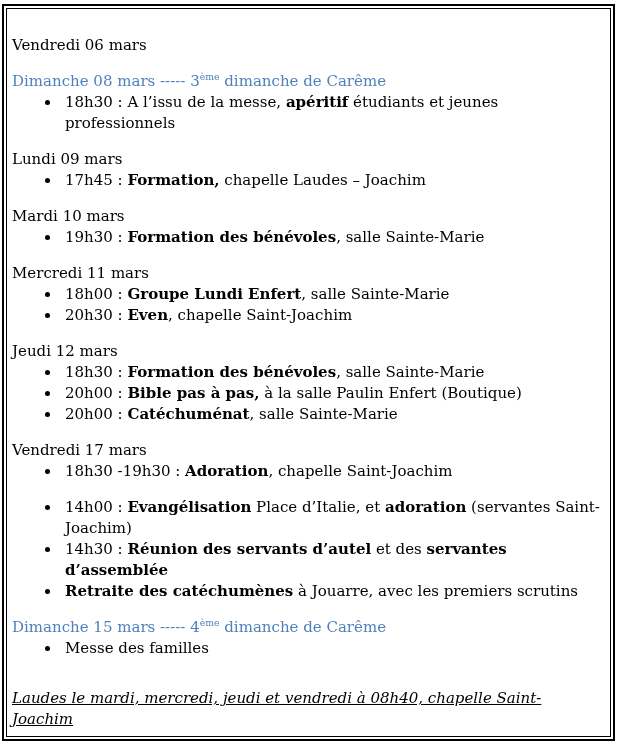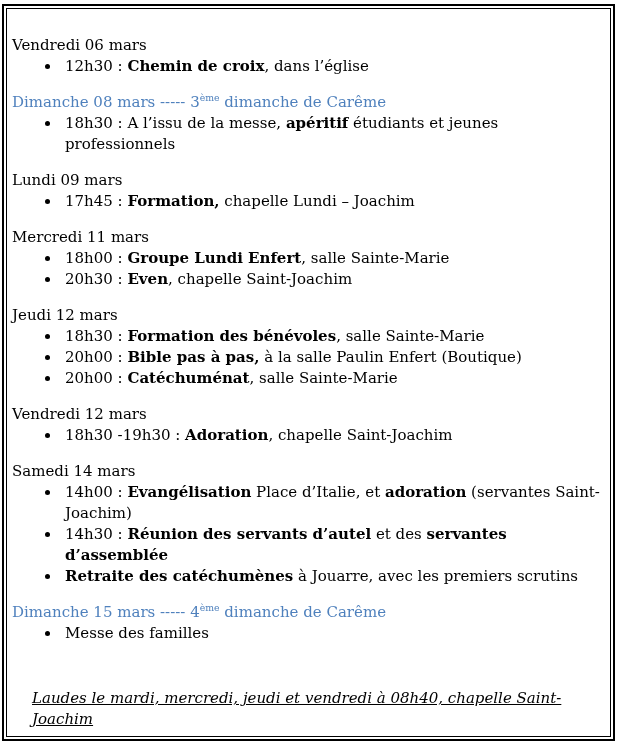--- a/index.html
+++ b/index.html
@@ -56,71 +56,72 @@
     width: 5px; height: 5px;
     border-radius: 50%;
     background: #000;
   }
   .b { font-weight: bold; }
   .footer {
     margin-top: auto;
     font-style: italic;
     text-decoration: underline;
     line-height: 21px;
-    margin-left: 20px;
   }
 </style>
 </head>
 <body>
 
 <div class="frame-outer">
   <div class="frame-inner">
     <div class="content">
       <div id="sections">
           <div class="section">
             <div class="heading day"><span>Vendredi 06 mars</span></div>
-            <ul class="events">
-              <li class="event"><span>12h30 : </span><span class="b">Chemin de croix</span><span>, dans l’église</span></li>
-            </ul>
           </div>
           <div class="section">
             <div class="heading feast"><span>Dimanche 08 mars ----- 3</span><sup>ème</sup><span> dimanche de Carême</span></div>
             <ul class="events">
               <li class="event"><span>18h30 : A l’issu de la messe, </span><span class="b">apéritif</span><span> étudiants et jeunes</span><br><span>professionnels</span></li>
             </ul>
           </div>
           <div class="section">
             <div class="heading day"><span>Lundi 09 mars</span></div>
             <ul class="events">
-              <li class="event"><span>17h45 : </span><span class="b">Formation,</span><span> chapelle Lundi – Joachim</span></li>
+              <li class="event"><span>17h45 : </span><span class="b">Formation,</span><span> chapelle Laudes – Joachim</span></li>
+            </ul>
+          </div>
+          <div class="section">
+            <div class="heading day"><span>Mardi 10 mars</span></div>
+            <ul class="events">
+              <li class="event"><span>19h30 : </span><span class="b">Formation des bénévoles</span><span>, salle Sainte-Marie</span></li>
             </ul>
           </div>
           <div class="section">
             <div class="heading day"><span>Mercredi 11 mars</span></div>
             <ul class="events">
               <li class="event"><span>18h00 : </span><span class="b">Groupe Lundi Enfert</span><span>, salle Sainte-Marie</span></li>
               <li class="event"><span>20h30 : </span><span class="b">Even</span><span>, chapelle Saint-Joachim</span></li>
             </ul>
           </div>
           <div class="section">
             <div class="heading day"><span>Jeudi 12 mars</span></div>
             <ul class="events">
               <li class="event"><span>18h30 : </span><span class="b">Formation des bénévoles</span><span>, salle Sainte-Marie</span></li>
               <li class="event"><span>20h00 : </span><span class="b">Bible pas à pas,</span><span> à la salle Paulin Enfert (Boutique)</span></li>
               <li class="event"><span>20h00 : </span><span class="b">Catéchuménat</span><span>, salle Sainte-Marie</span></li>
             </ul>
           </div>
           <div class="section">
-            <div class="heading day"><span>Vendredi 12 mars</span></div>
+            <div class="heading day"><span>Vendredi 17 mars</span></div>
             <ul class="events">
               <li class="event"><span>18h30 -19h30 : </span><span class="b">Adoration</span><span>, chapelle Saint-Joachim</span></li>
             </ul>
           </div>
           <div class="section">
-            <div class="heading day"><span>Samedi 14 mars</span></div>
             <ul class="events">
               <li class="event"><span>14h00 : </span><span class="b">Evangélisation</span><span> Place d’Italie, et </span><span class="b">adoration</span><span> (servantes Saint-</span><br><span>Joachim)</span></li>
               <li class="event"><span>14h30 : </span><span class="b">Réunion des servants d’autel</span><span> et des </span><span class="b">servantes</span><br><span class="b">d’assemblée</span></li>
               <li class="event"><span class="b">Retraite des catéchumènes</span><span> à Jouarre, avec les premiers scrutins</span></li>
             </ul>
           </div>
           <div class="section">
             <div class="heading feast"><span>Dimanche 15 mars ----- 4</span><sup>ème</sup><span> dimanche de Carême</span></div>
             <ul class="events">
               <li class="event"><span>Messe des familles</span></li>

